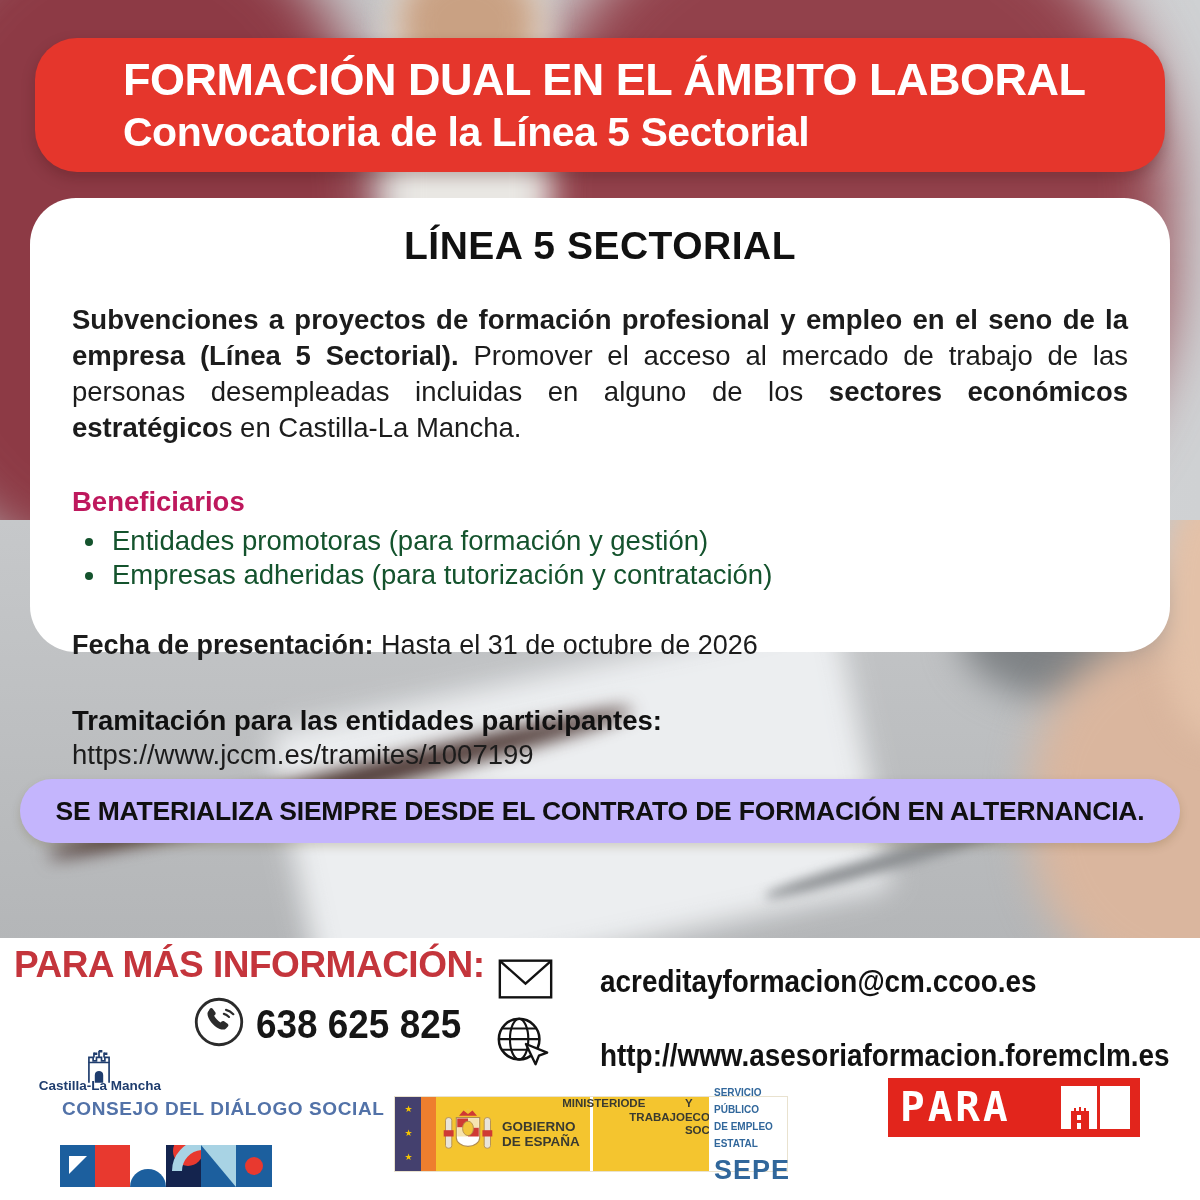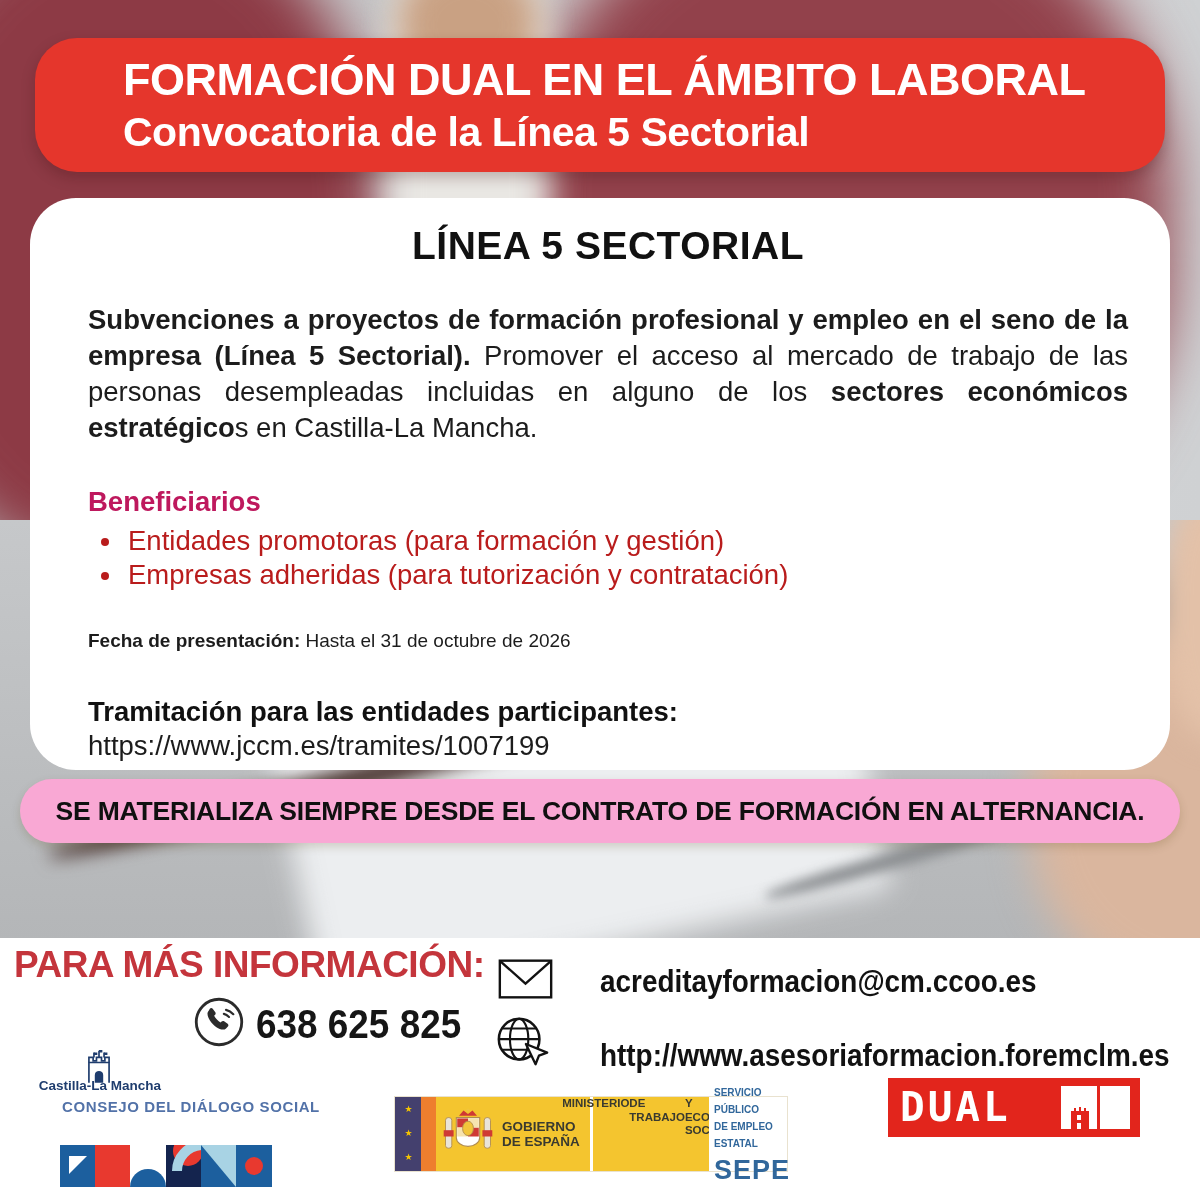--- a/index.html
+++ b/index.html
@@ -25,51 +25,51 @@
   .bg-bottom{position:absolute;left:0;top:938px;width:1200px;height:262px;background:#ffffff;}
 
   
   .title-banner{position:absolute;left:35px;top:38px;width:1130px;height:134px;background:#e5362c;
     border-radius:42px;box-shadow:0 6px 14px rgba(60,10,10,.25);display:flex;flex-direction:column;
     justify-content:center;padding-left:88px;box-sizing:border-box;gap:10px;}
   .title-line1{color:#fff;font-size:45px;font-weight:800;letter-spacing:-.5px;line-height:1;}
   .title-line2{color:#fff;font-size:41px;font-weight:800;letter-spacing:-.5px;line-height:1;}
 
   
-  .info-card{position:absolute;left:30px;top:198px;width:1140px;height:572px;background:#fff;
-    border-radius:46px;box-sizing:border-box;padding:26px 42px 0 58px;}
+  .info-card{position:absolute;left:30px;top:198px;width:1140px;height:454px;background:#fff;
+    border-radius:46px;box-sizing:border-box;padding:26px 42px 0 42px;}
   .card-heading{margin:0;text-align:center;font-size:39px;font-weight:800;color:#111;letter-spacing:.5px;}
   .card-par{margin:34px 0 0 0;font-size:27.5px;line-height:36px;color:#1c1c1c;text-align:justify;}
   .b{font-weight:800;}
   .benef-heading{margin-top:40px;font-size:27.5px;font-weight:800;color:#be185d;}
-  .benef-list{margin:6px 0 0 14px;padding-left:22px;font-size:27.5px;line-height:34px;color:#b91c1c;}
+  .benef-list{margin:6px 0 0 14px;padding-left:22px;font-size:27.5px;line-height:34px;color:#14532d;}
   .benef-list li{padding-left:4px;}
-  .fecha-line{margin-top:38px;font-size:19px;color:#1c1c1c;}
+  .fecha-line{margin-top:38px;font-size:27px;color:#1c1c1c;}
   .tram-label{margin-top:44px;font-size:27.5px;font-weight:800;color:#111;}
   .tram-url{margin-top:2px;font-size:27.5px;color:#1c1c1c;text-decoration:none;display:inline-block;}
 
   
-  .yellow-banner{position:absolute;left:20px;top:779px;width:1160px;height:64px;background:#f9a8d4;
+  .yellow-banner{position:absolute;left:20px;top:779px;width:1160px;height:64px;background:#c4b5fd;
     border-radius:32px;display:flex;align-items:center;justify-content:center;box-shadow:0 4px 10px rgba(80,60,0,.18);}
   .yellow-text{font-size:26.5px;font-weight:800;color:#101010;letter-spacing:-.2px;}
 
   
   .info-heading{position:absolute;left:14px;top:944px;font-size:37px;font-weight:800;color:#c4353c;letter-spacing:-.5px;}
   .cond{transform:scaleX(.9);transform-origin:left center;}
   .phone-icon{position:absolute;left:193px;top:996px;}
   .phone-number{position:absolute;left:256px;top:1001px;font-size:41px;font-weight:800;color:#161616;}
   .mail-icon{position:absolute;left:498px;top:958px;}
   .email-text{position:absolute;left:600px;top:964px;font-size:31px;font-weight:800;color:#121212;text-decoration:none;}
   .globe-icon{position:absolute;left:494px;top:1014px;}
   .web-text{position:absolute;left:600px;top:1038px;font-size:31px;font-weight:800;color:#121212;text-decoration:none;}
 
   
   .clm-castle{position:absolute;left:82px;top:1044px;}
   .clm-region{position:absolute;left:20px;top:1078px;width:160px;text-align:center;font-size:13.5px;font-weight:800;color:#1f3d6e;}
-  .clm-consejo1{position:absolute;left:62px;top:1098px;font-size:15px;font-weight:600;color:#5272a8;letter-spacing:.6px;}
+  .clm-consejo1{position:absolute;left:62px;top:1098px;font-size:19px;font-weight:600;color:#5272a8;letter-spacing:.6px;}
   .clm-consejo2{position:absolute;left:60px;top:1114px;font-size:21.5px;font-weight:800;color:#1f3d6e;letter-spacing:.4px;}
   .clm-strip{position:absolute;left:60px;top:1145px;}
 
   
   .gov{position:absolute;left:395px;top:1097px;width:392px;height:74px;display:flex;box-shadow:0 0 0 1px #e9e2cf;}
   .gov-eu{width:26px;background:#44406e;color:#f5c400;display:flex;flex-direction:column;align-items:center;justify-content:center;font-size:9px;line-height:13px;}
   .gov-orange{width:15px;background:#ee7e2e;}
   .gov-block1{flex:1;background:#f4c52f;display:flex;align-items:center;gap:7px;padding-left:5px;}
   .gov-name{font-size:13.5px;font-weight:800;color:#3a3a30;line-height:15px;}
   .gov-div{width:3px;background:#fff;}
@@ -225,21 +225,21 @@
     </div>
     <div class="gov-sepe">
       <div class="sepe-small">SERVICIO PÚBLICO</div>
       <div class="sepe-small">DE EMPLEO ESTATAL</div>
       <div class="sepe-rule"></div>
       <div class="sepe-big">SEPE</div>
     </div>
   </div>
 
   <div class="ccoo-bar">
-    <span class="ccoo-word">DUAL</span>
+    <span class="ccoo-word">PARA</span>
     <span class="ccoo-castle-tile">
       <svg width="22" height="30" viewBox="0 0 22 30">
         <path d="M3 30 V12 h3 v-3 h2 v3 h3 V8 h2 v4 h3 v-3 h2 v3 h3 v18 z" fill="#e2251c"></path>
         <rect x="9" y="16" width="4" height="5" fill="#ffffff"></rect>
         <rect x="9" y="24" width="4" height="6" fill="#ffffff"></rect>
       </svg>
     </span>
     <span class="ccoo-white-tile"></span>
   </div>
 

